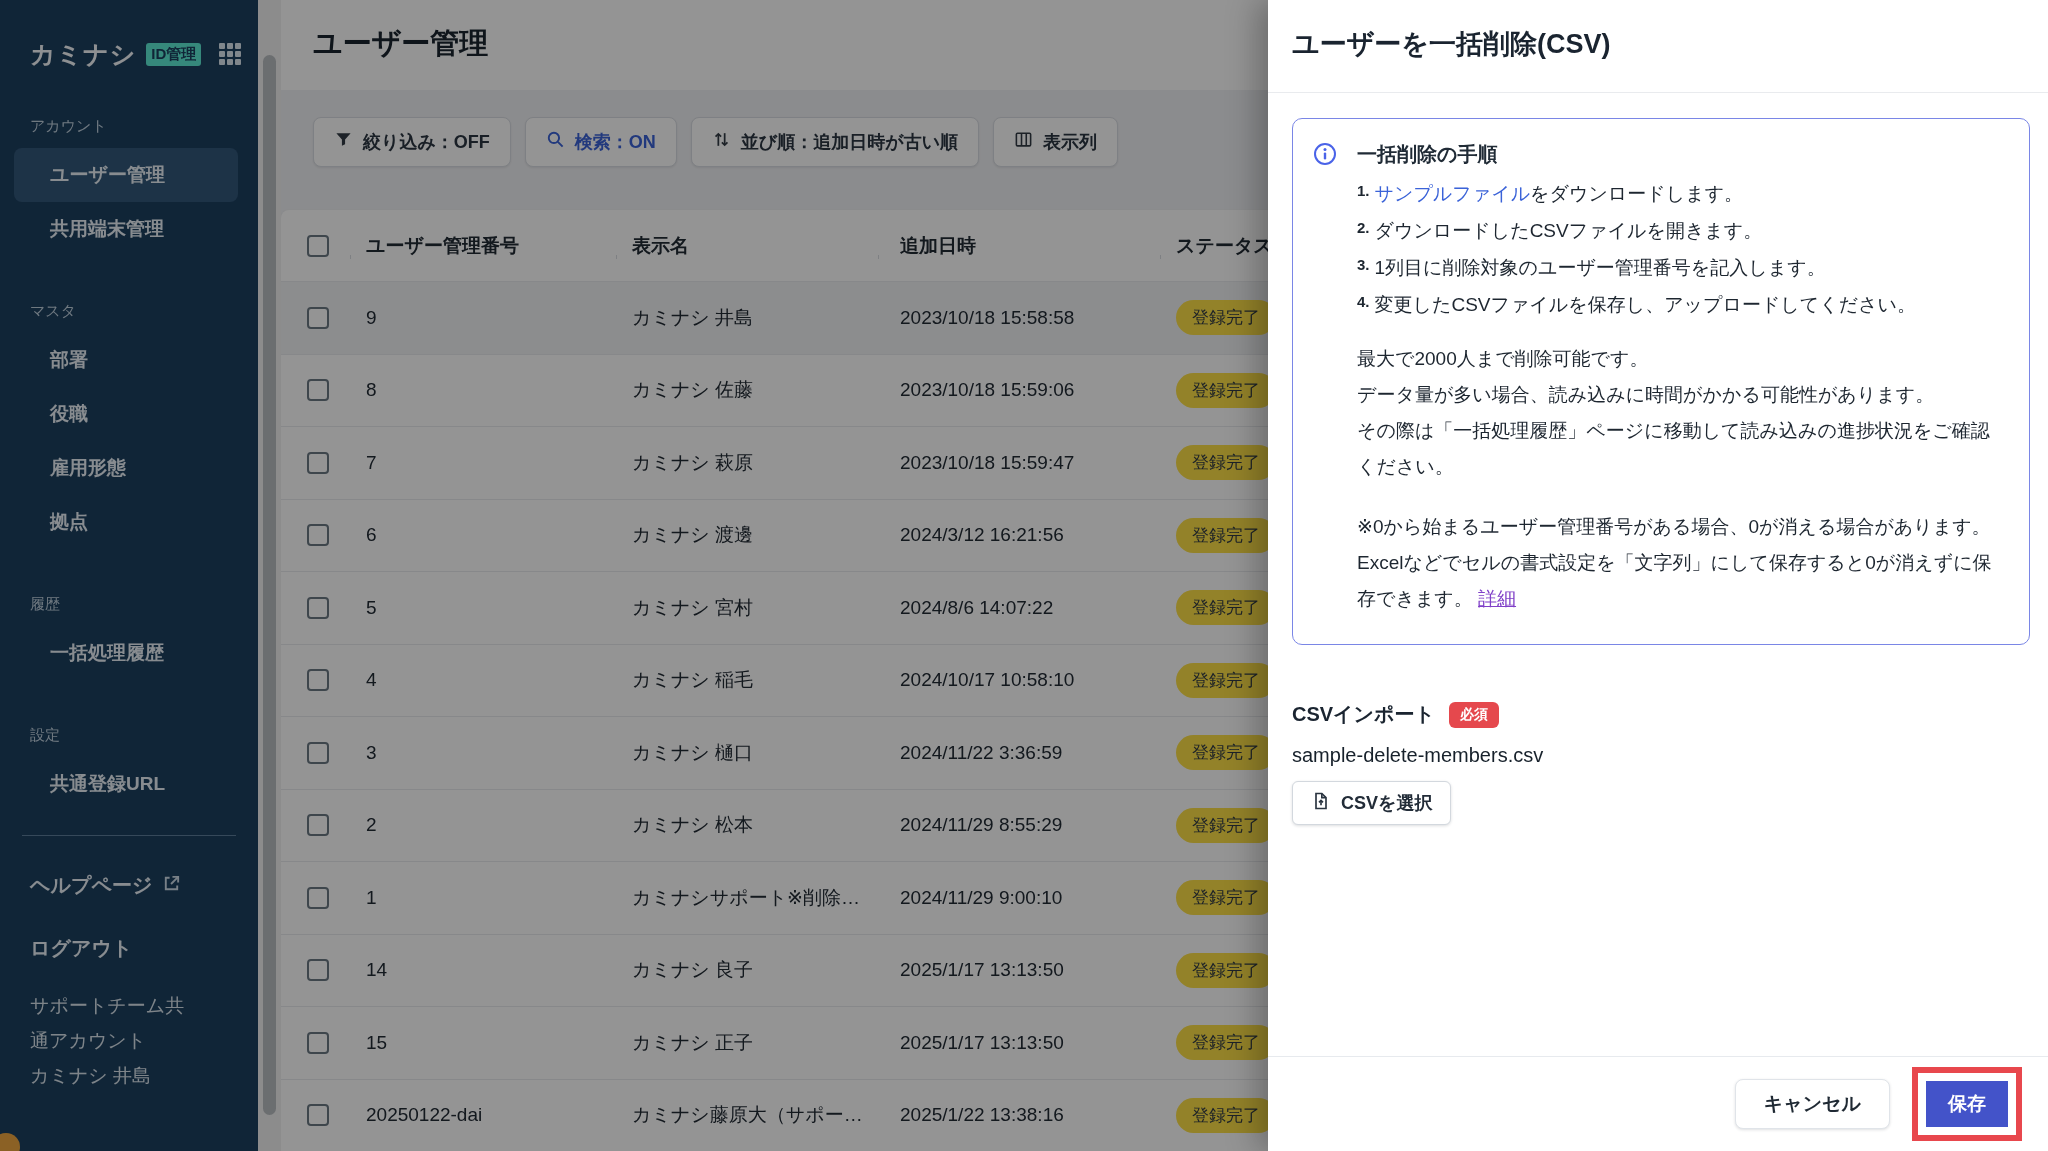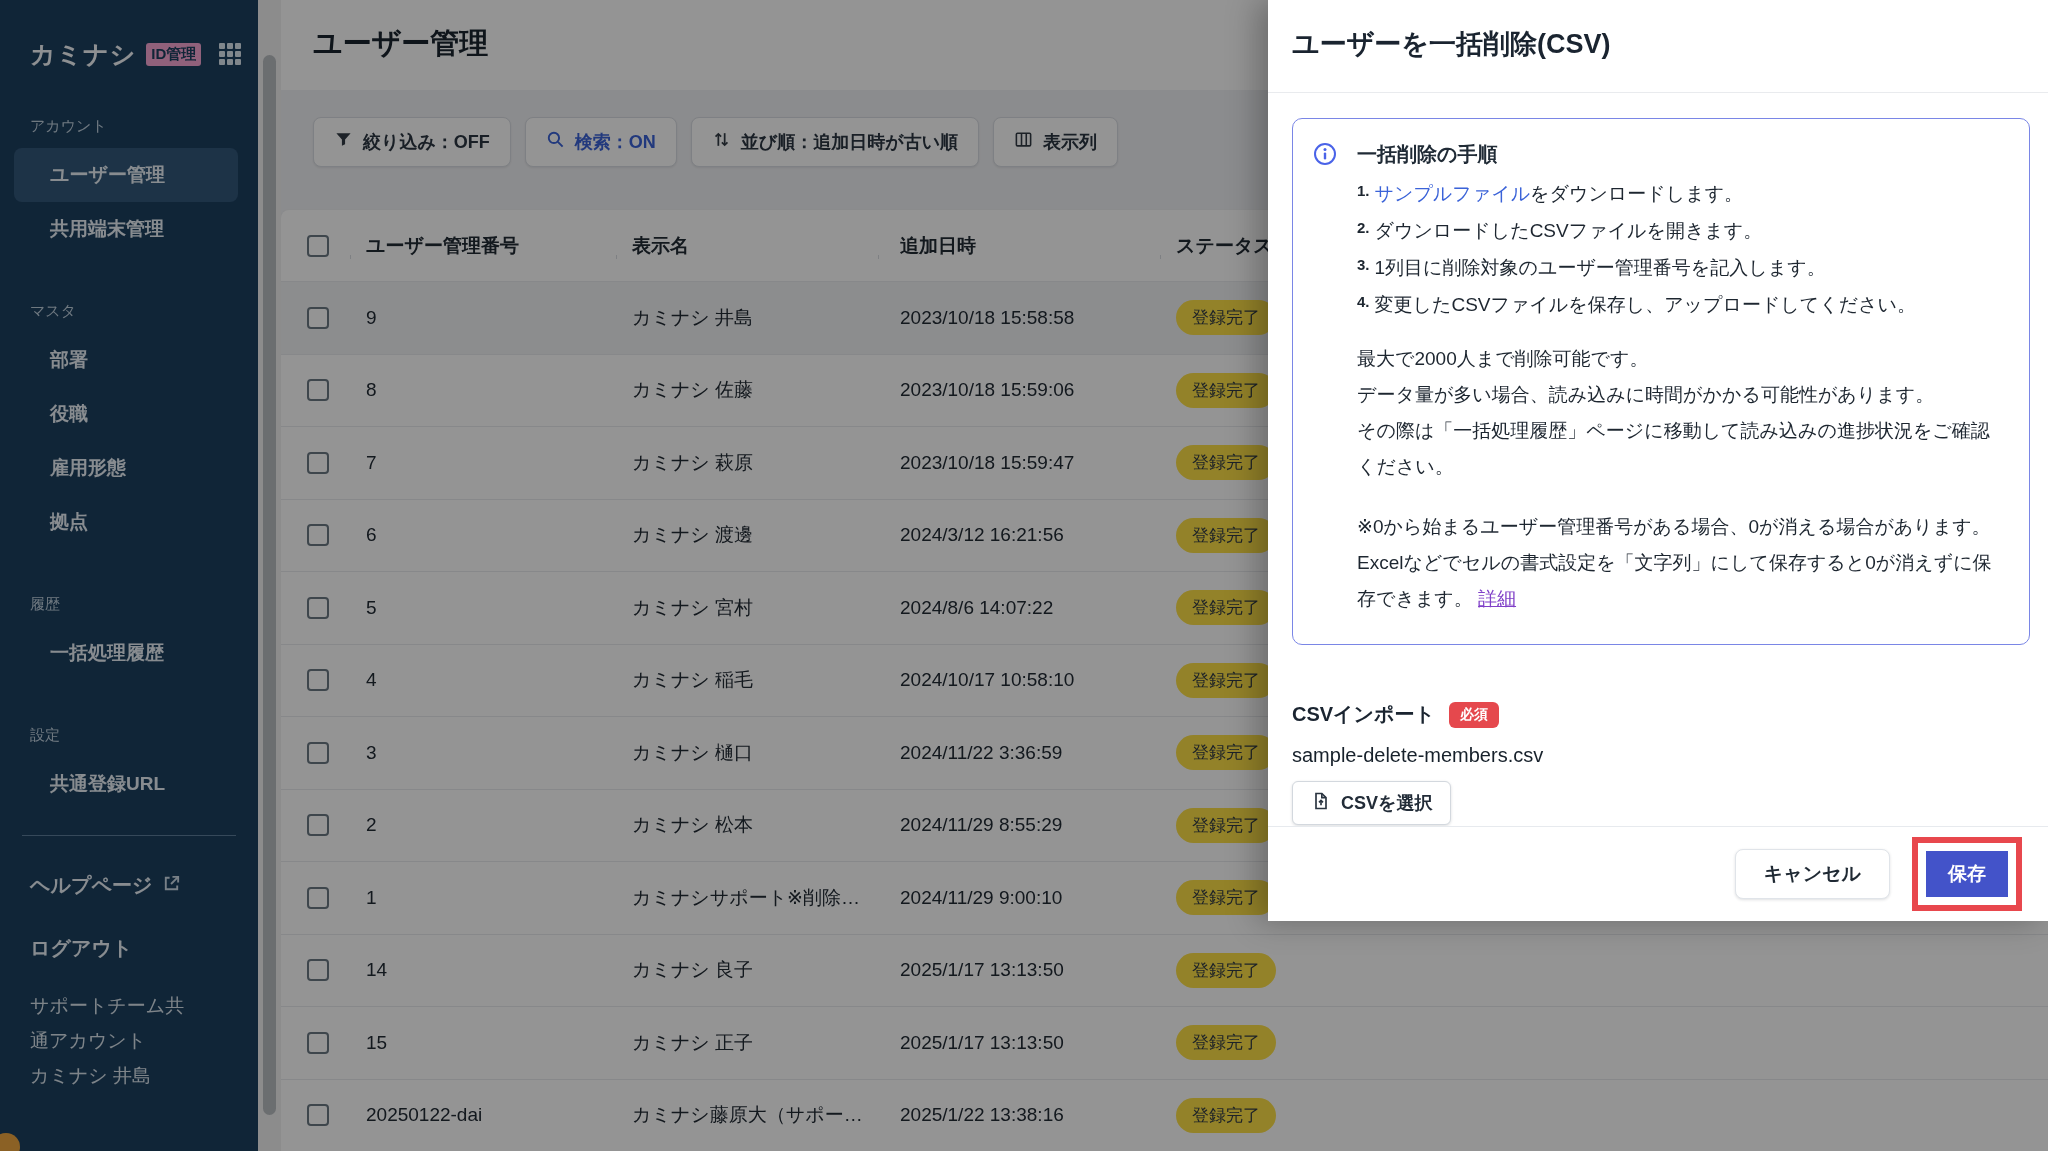--- a/index.html
+++ b/index.html
@@ -11,21 +11,21 @@
   }
 
   
   .sidebar {
     position:absolute; left:0; top:0; width:258px; height:1151px;
     background:#1d4060; z-index:10; overflow:hidden;
   }
   .logo-row { padding:38px 0 0 30px; display:flex; align-items:center; }
   .logo-brand { color:#f4f8fb; font-size:25px; font-weight:700; letter-spacing:1px; }
   .logo-badge {
-    margin-left:10px; background:#f9a8d4; color:#1d4060;
+    margin-left:10px; background:#5eead4; color:#1d4060;
     font-size:15px; font-weight:700; padding:2px 5px; border-radius:3px;
   }
   .grid-icon { position:absolute; right:16px; top:42px; width:24px; height:24px; }
   .nav-section-label { margin:46px 0 12px 30px; color:#bfd0dd; font-size:15px; }
   .nav-item {
     height:54px; margin:0 20px 0 14px; padding-left:36px; display:flex; align-items:center;
     color:#eaf2f8; font-size:19px; font-weight:600; border-radius:8px; cursor:pointer;
   }
   .nav-item.active { background:#33587a; }
   .side-divider { height:1px; background:#5e7f9c; margin:24px 22px 0 22px; }
@@ -89,21 +89,21 @@
   .pill {
     background:#fde047; color:#333c45; font-size:17px;
     padding:6px 16px; border-radius:18px; white-space:nowrap;
   }
 
   
   .overlay { position:absolute; inset:0; background:rgba(0,0,0,0.42); z-index:50; }
 
   
   .drawer {
-    position:absolute; left:1268px; top:0; width:780px; height:921px; background:#fff;
+    position:absolute; left:1268px; top:0; width:780px; height:1151px; background:#fff;
     z-index:100; box-shadow:-10px 0 30px rgba(0,0,0,.28);
   }
   .drawer-titlebar { padding:26px 24px 0 24px; height:93px; border-bottom:1px solid #e9ebee; }
   .drawer-title { font-size:27px; font-weight:700; color:#1a2430; }
   .drawer-body { padding:25px 18px 0 24px; }
 
   .info-box {
     position:relative; border:1.5px solid #7a86e6; border-radius:10px;
     padding:22px 28px 26px 64px; margin-right:0;
   }

